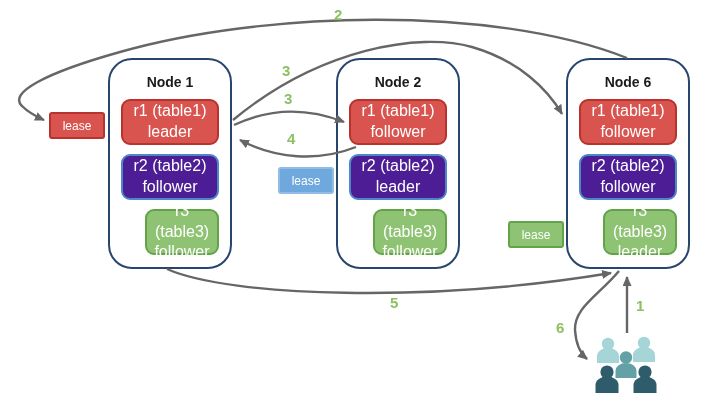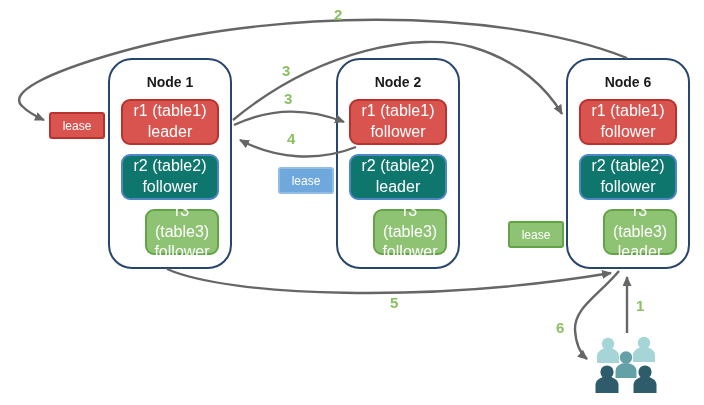--- a/index.html
+++ b/index.html
@@ -15,21 +15,21 @@
   .node-title{
     text-align:center;font-weight:bold;font-size:14px;color:#1b1b1b;margin-top:14px;
   }
   .replica{
     position:absolute;left:11px;right:11px;height:46px;border-radius:9px;color:#ffffff;
     display:flex;flex-direction:column;align-items:center;justify-content:center;
     font-size:16px;line-height:1.3;text-align:center;box-sizing:border-box;
   }
   .rep1{top:39px}.rep2{top:94px}.rep3{top:149px}
   .c-red{background:#d9534f;border:2px solid #b8322e;}
-  .c-blue{background:#0f766e;border:2px solid #4d87c7;}
+  .c-blue{background:#4c1d95;border:2px solid #4d87c7;}
   .c-green{background:#8fc374;border:2px solid #63a348;margin-left:24px;}
   
   .lease{
     position:absolute;width:56px;height:27px;border-radius:3px;color:#ffffff;font-size:12px;
     display:flex;align-items:center;justify-content:center;box-sizing:border-box;z-index:4;
   }
   .lease-red{left:49px;top:112px;background:#d9534f;border:2px solid #b8322e;}
   .lease-blue{left:278px;top:167px;background:#6fa8dc;border:2px solid #93bce5;}
   .lease-green{left:508px;top:221px;background:#8fc374;border:2px solid #63a348;}
   

